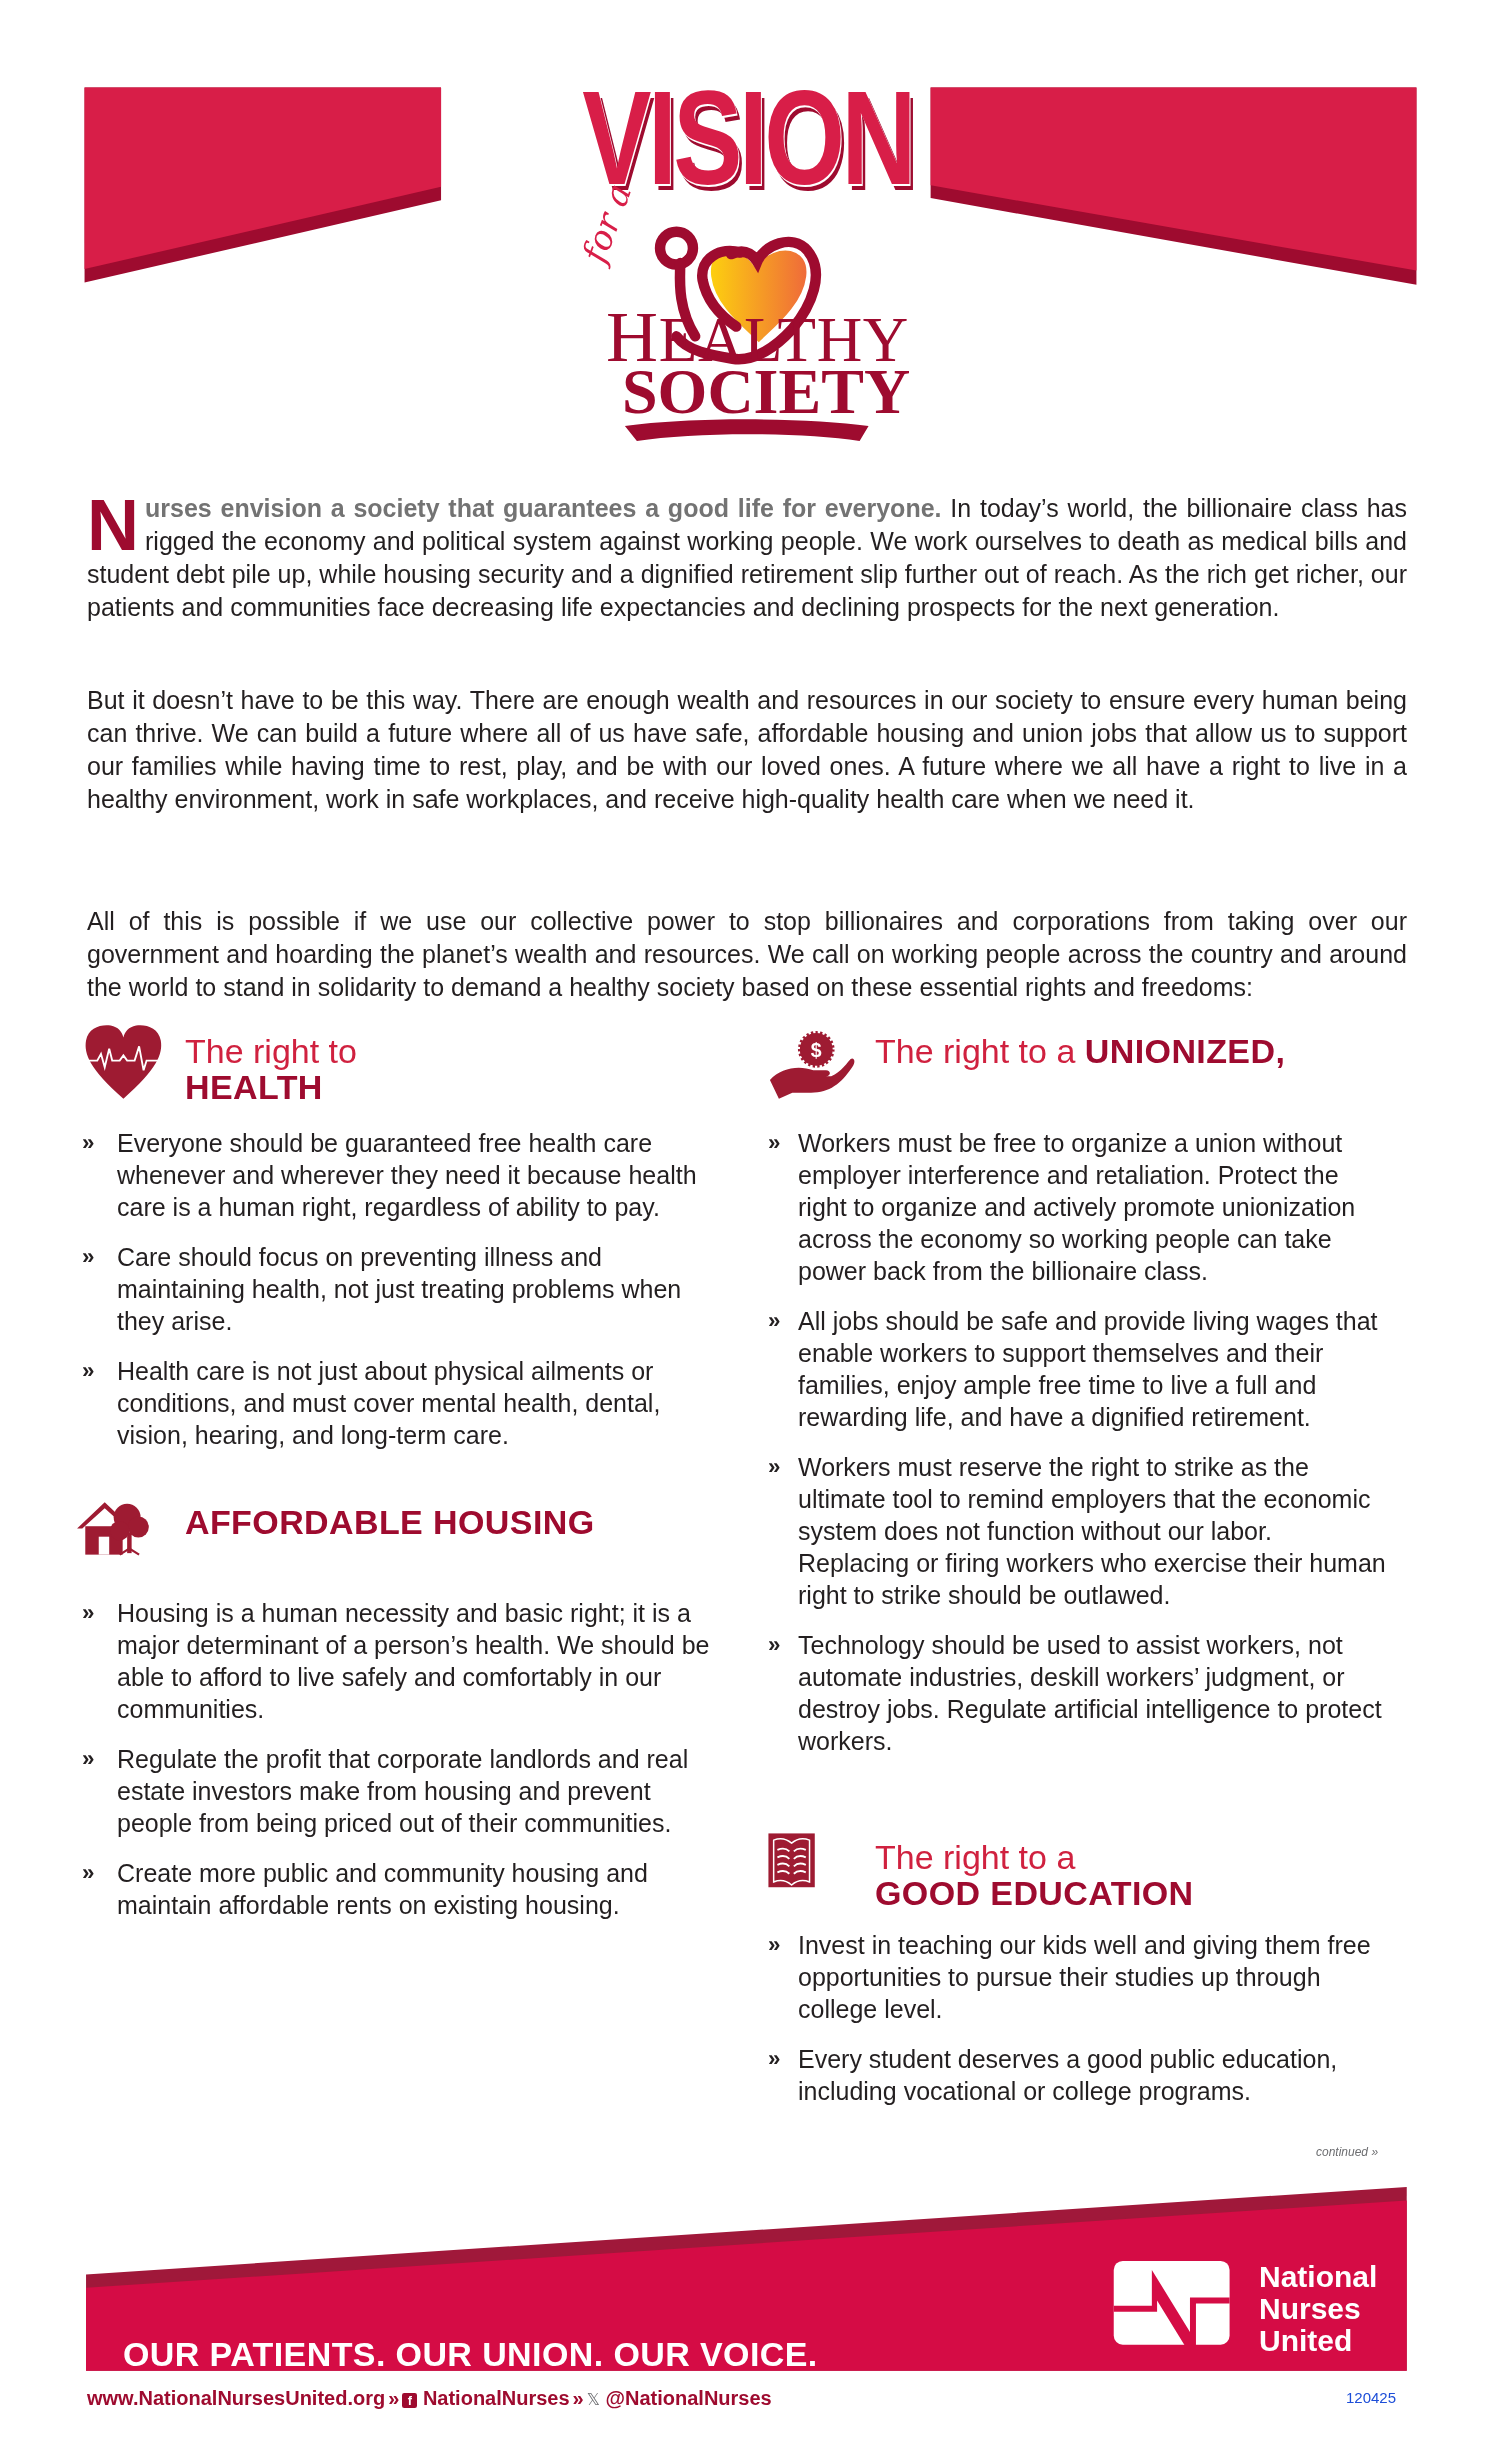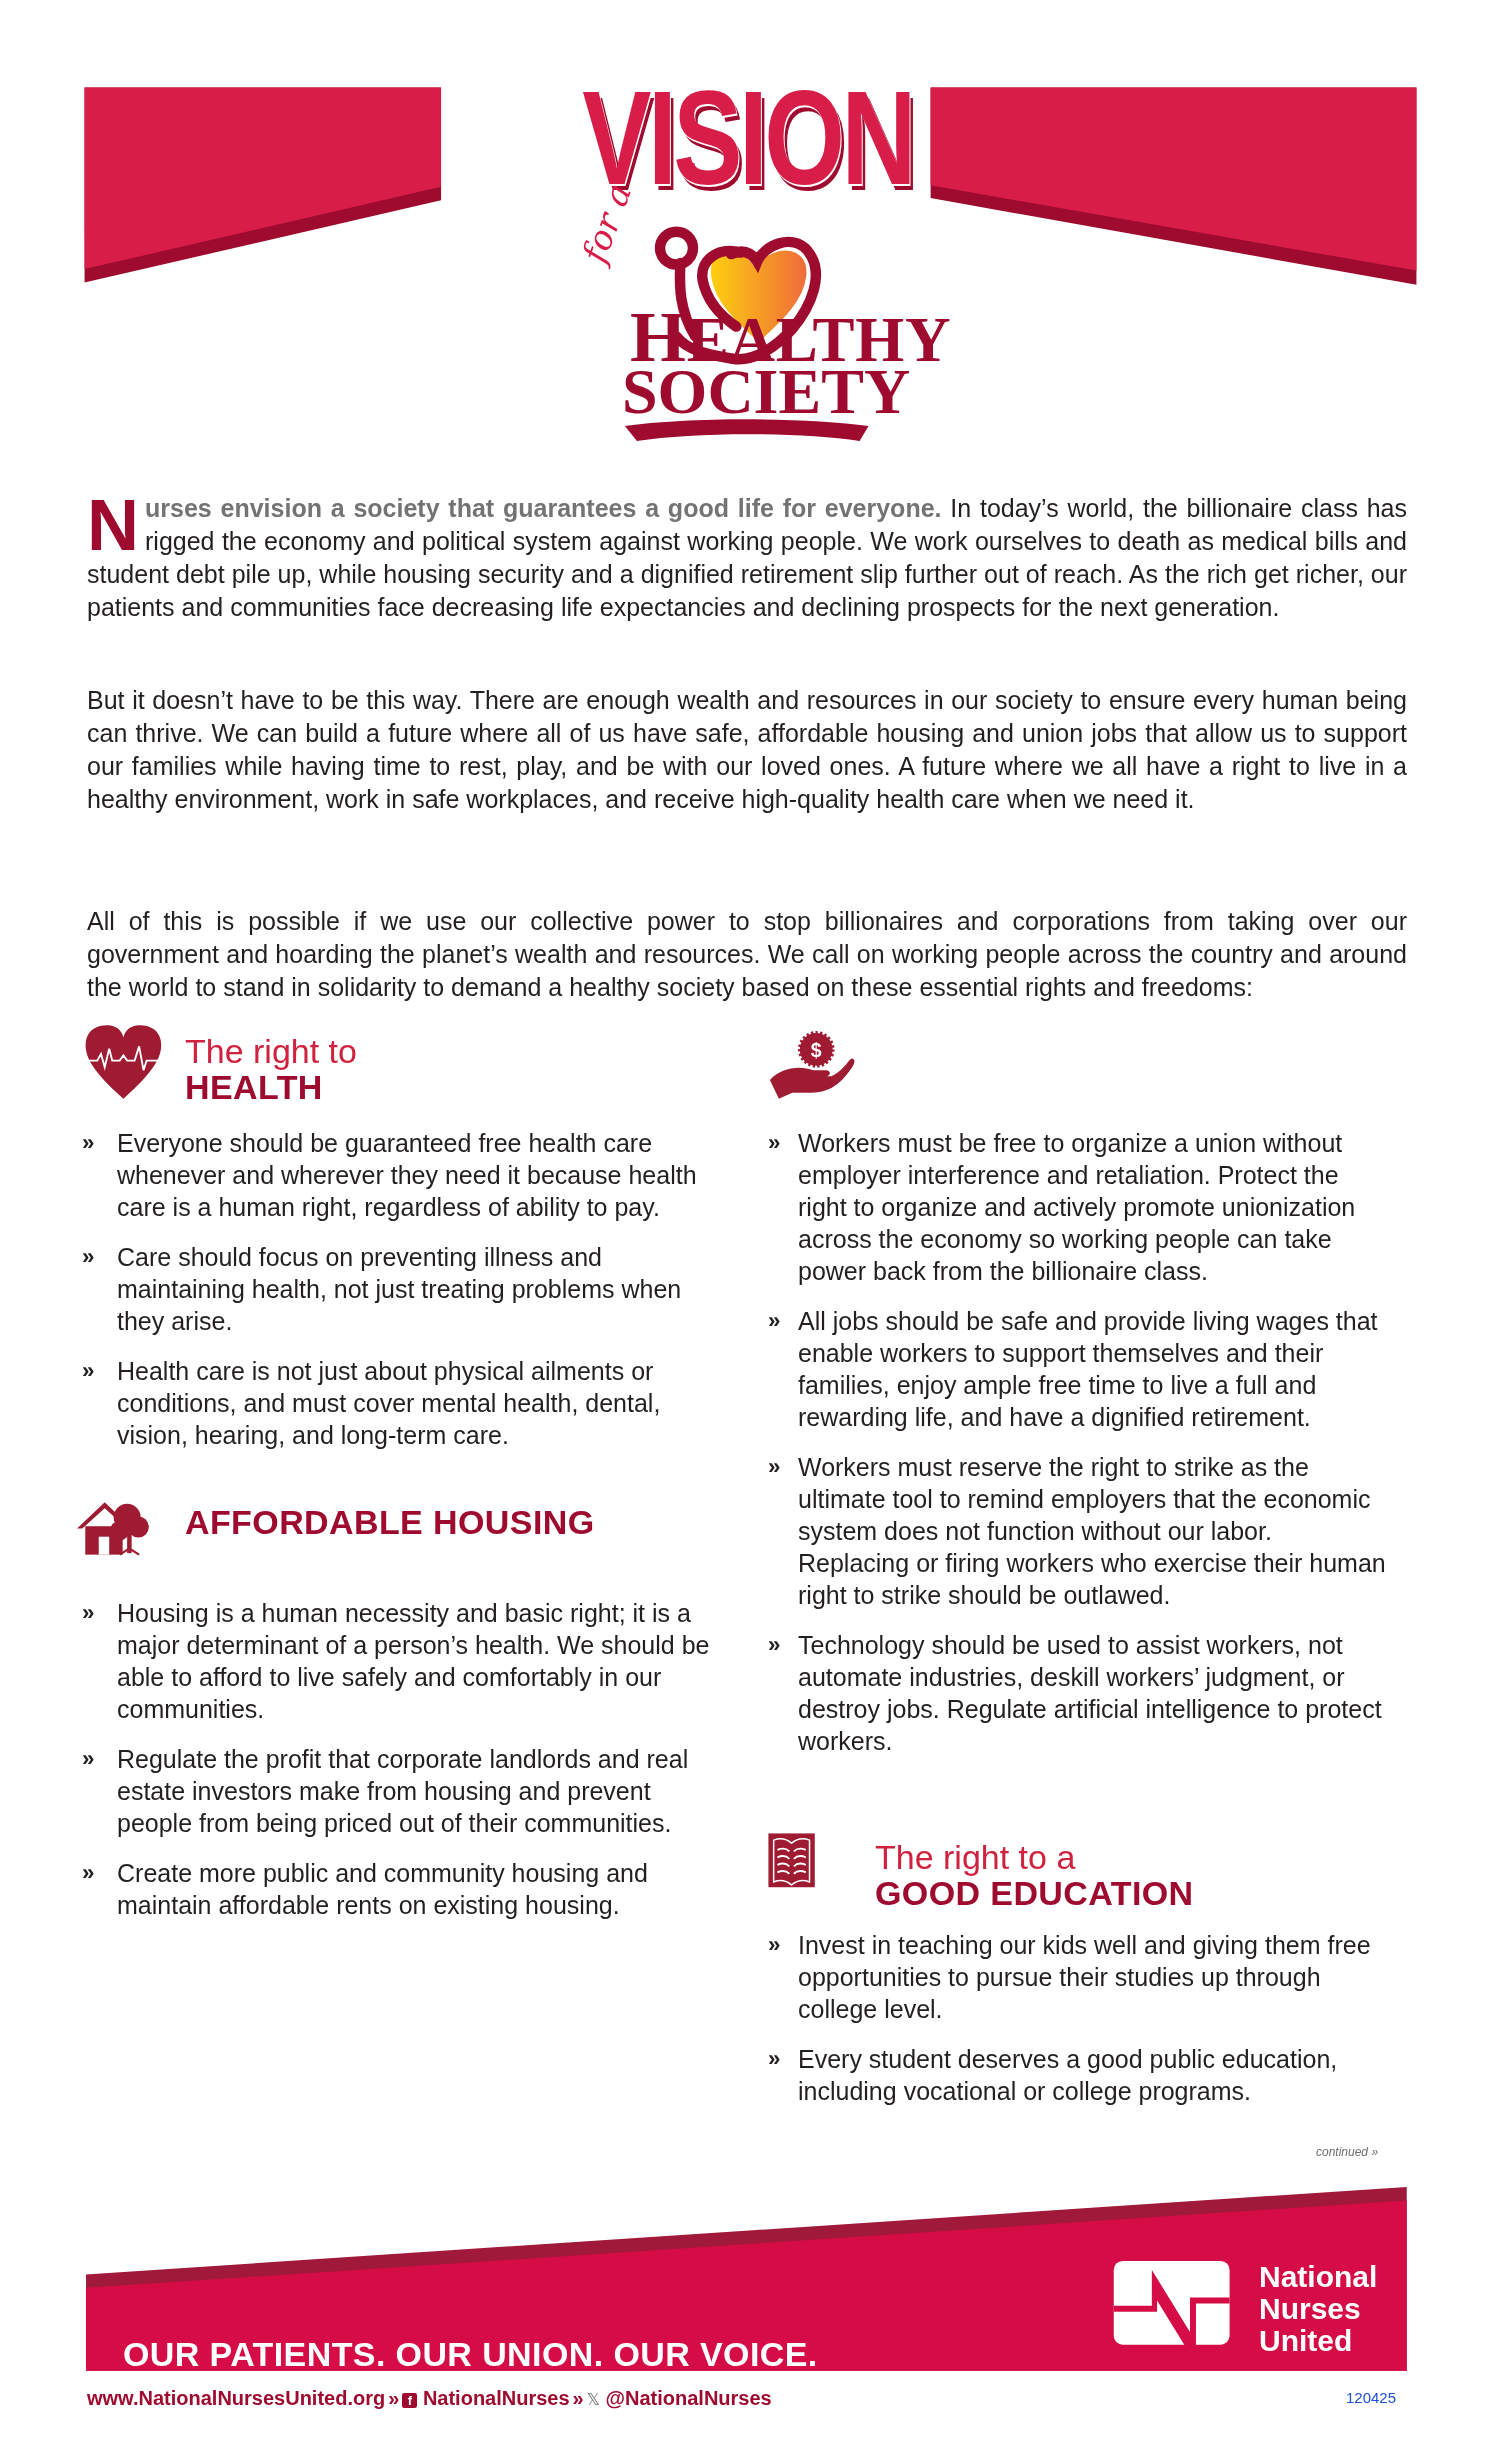--- a/index.html
+++ b/index.html
@@ -5,21 +5,21 @@
   html, body { margin:0; padding:0; background:#ffffff; }
   body { width:1495px; height:2462px; position:relative; overflow:hidden;
          font-family:"Liberation Sans", "DejaVu Sans", sans-serif; color:#231f20; }
   .banner-svg { position:absolute; left:0; top:0; }
   .vision-title { position:absolute; left:523px; top:72px; width:449px; text-align:center;
     font-family:"Liberation Sans", sans-serif; font-weight:900; font-size:133px; letter-spacing:-4.5px;
     color:#d81e48; line-height:1; transform:scaleX(0.78); transform-origin:center top;
     text-shadow: 1.5px 1.5px 0 #fff, 4.5px 6px 0 #9e0b2f, 5.2px 6.7px 0 #fff; }
   .for-a { position:absolute; left:574px; top:254px; font-family:"DejaVu Serif", serif; font-style:italic;
     font-size:34px; color:#d81e48; transform:rotate(-70deg); transform-origin:left top; }
-  .healthy { position:absolute; left:630px; top:301px; font-family:"Liberation Serif", serif; font-weight:bold;
+  .healthy { position:absolute; left:606px; top:301px; font-family:"Liberation Serif", serif; font-weight:normal;
     font-size:63px; color:#9e0b2f; letter-spacing:0.7px; line-height:1; }
   .healthy .cap { font-size:72px; }
   .society { position:absolute; left:622px; top:360px; font-family:"Liberation Serif", serif; font-weight:bold;
     font-size:64px; color:#9e0b2f; line-height:1; }
   .para { position:absolute; left:87px; width:1320px; font-size:25px; line-height:33px; color:#231f20;
     text-align:justify; margin:0; }
   .lead { color:#737373; font-weight:bold; }
   .dropcap { float:left; font-size:72px; line-height:60px; font-weight:900; color:#9e0b2f; margin:3px 6px 0 0;
     font-family:"Liberation Sans", sans-serif; }
   .sec-title { position:absolute; font-size:34px; line-height:36px; color:#d0213f; }
@@ -135,20 +135,21 @@
 <div class="sec-title" style="left:185px; top:1504px;">
   <div class="bold">AFFORDABLE HOUSING</div>
 </div>
 <ul class="bullets" style="left:117px; top:1597px; width:598px;">
   <li><span class="chev" style="left:-35px;">»</span><span>Housing is a human necessity and basic right; it is a major determinant of a person’s health. We should be able to afford to live safely and comfortably in our communities.</span></li>
   <li><span class="chev" style="left:-35px;">»</span><span>Regulate the profit that corporate landlords and real estate investors make from housing and prevent people from being priced out of their communities.</span></li>
   <li><span class="chev" style="left:-35px;">»</span><span>Create more public and community housing and maintain affordable rents on existing housing.</span></li>
 </ul>
 
 <div class="sec-title" style="left:875px; top:1033px;">
+  <div><span>The right to a </span><span class="bold">UNIONIZED,</span></div>
 </div>
 <ul class="bullets" style="left:798px; top:1127px; width:591px;">
   <li><span class="chev" style="left:-30px;">»</span><span>Workers must be free to organize a union without employer interference and retaliation. Protect the right to organize and actively promote unionization across the economy so working people can take power back from the billionaire class.</span></li>
   <li><span class="chev" style="left:-30px;">»</span><span>All jobs should be safe and provide living wages that enable workers to support themselves and their families, enjoy ample free time to live a full and rewarding life, and have a dignified retirement.</span></li>
   <li><span class="chev" style="left:-30px;">»</span><span>Workers must reserve the right to strike as the ultimate tool to remind employers that the economic system does not function without our labor. Replacing or firing workers who exercise their human right to strike should be outlawed.</span></li>
   <li><span class="chev" style="left:-30px;">»</span><span>Technology should be used to assist workers, not automate industries, deskill workers’ judgment, or destroy jobs. Regulate artificial intelligence to protect workers.</span></li>
 </ul>
 
 <div class="sec-title" style="left:875px; top:1839px;">
   <div>The right to a</div>

